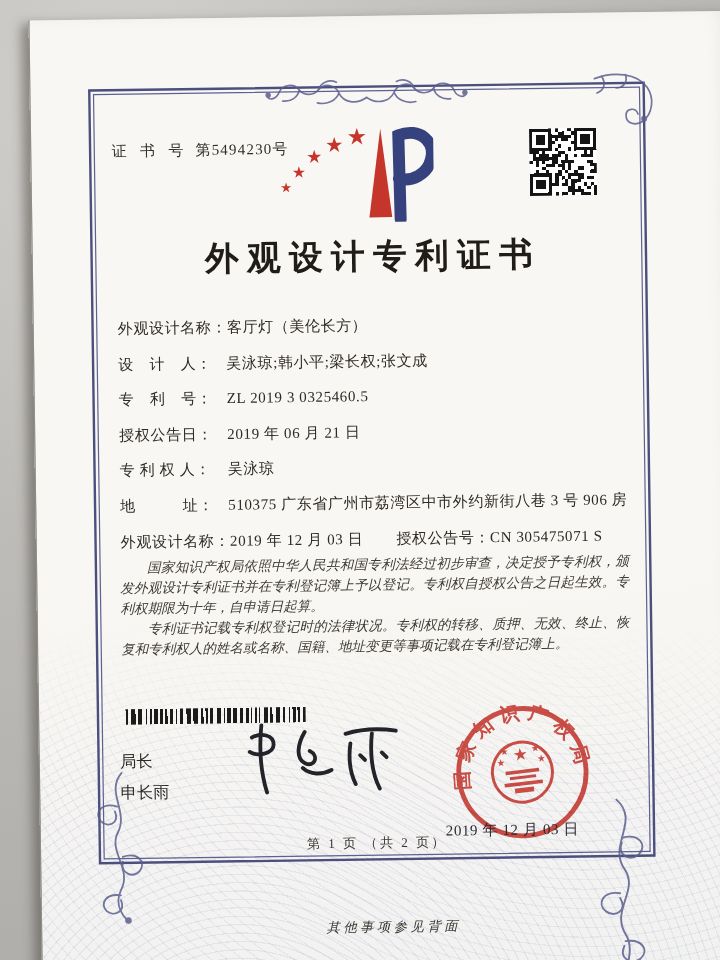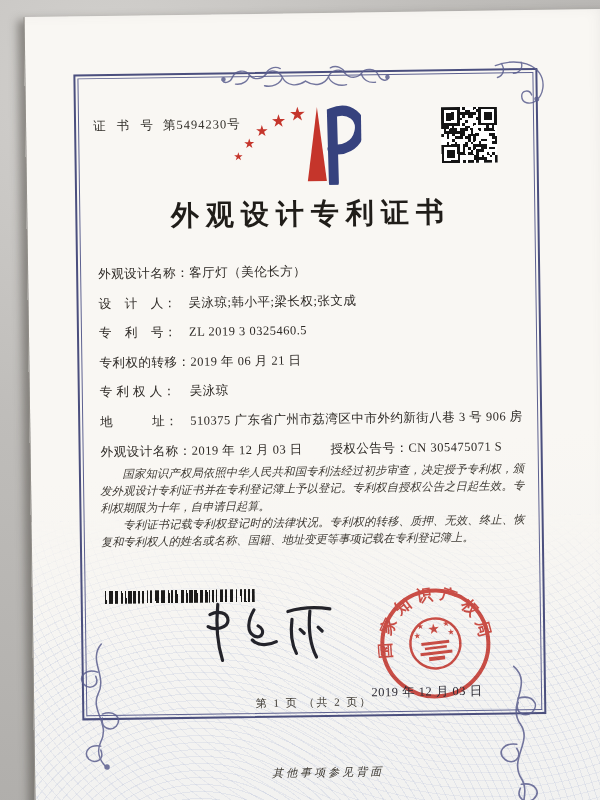--- a/index.html
+++ b/index.html
@@ -263,21 +263,21 @@
         <div class="frow">
           <span class="flabel">外观设计名称：</span><span class="fvalue">客厅灯（美伦长方）</span>
         </div>
         <div class="frow">
           <span class="flabel">设　计　人：</span><span class="fvalue">吴泳琼;韩小平;梁长权;张文成</span>
         </div>
         <div class="frow">
           <span class="flabel">专　利　号：</span><span class="fvalue">ZL 2019 3 0325460.5</span>
         </div>
         <div class="frow">
-          <span class="flabel">专利权的转移：</span><span class="fvalue">2019 年 06 月 21 日</span>
+          <span class="flabel">授权公告日：</span><span class="fvalue">2019 年 06 月 21 日</span>
         </div>
         <div class="frow">
           <span class="flabel">专 利 权 人：</span><span class="fvalue">吴泳琼</span>
         </div>
         <div class="frow">
           <span class="flabel">地　　　址：</span><span class="fvalue">510375 广东省广州市荔湾区中市外约新街八巷 3 号 906 房</span>
         </div>
         <div class="frow">
           <span class="flabel">外观设计名称：</span><span>2019 年 12 月 03 日</span>
           <span class="g2">授权公告号：</span><span>CN 305475071 S</span>
@@ -320,20 +320,24 @@
             <rect x="120.63764382267262" y="0" width="1.8" height="13"></rect>
             <rect x="125.07428855908769" y="0" width="3.6" height="13"></rect>
             <rect x="131.51767637297402" y="0" width="1.2" height="13"></rect>
             <rect x="135.84878662370554" y="0" width="1.2" height="13"></rect>
             <rect x="139.17062398566426" y="0" width="2.6" height="13"></rect>
             <rect x="143.3274203482677" y="0" width="1.8" height="13"></rect>
             <rect x="147.69612533007566" y="0" width="3.6" height="13"></rect>
           </g>
       </svg>
 
+      <div class="signer">
+        <div>局长</div>
+        <div>申长雨</div>
+      </div>
 
       <svg class="signature" viewBox="0 0 150 66">
         <g fill="none" stroke="#23232a" stroke-width="3.2" stroke-linecap="round">
           <path d="M22,14 C30,10 40,12 40,20 C40,28 26,30 20,26"></path>
           <path d="M30,4 C28,22 28,40 34,60"></path>
           <path d="M66,10 C60,20 58,32 66,36 C74,40 78,30 70,26"></path>
           <path d="M64,40 C70,46 80,46 88,42"></path>
           <path d="M100,12 C114,8 130,8 142,10"></path>
           <path d="M104,20 C102,34 104,46 108,54"></path>
           <path d="M122,12 C120,30 122,46 128,58"></path>

